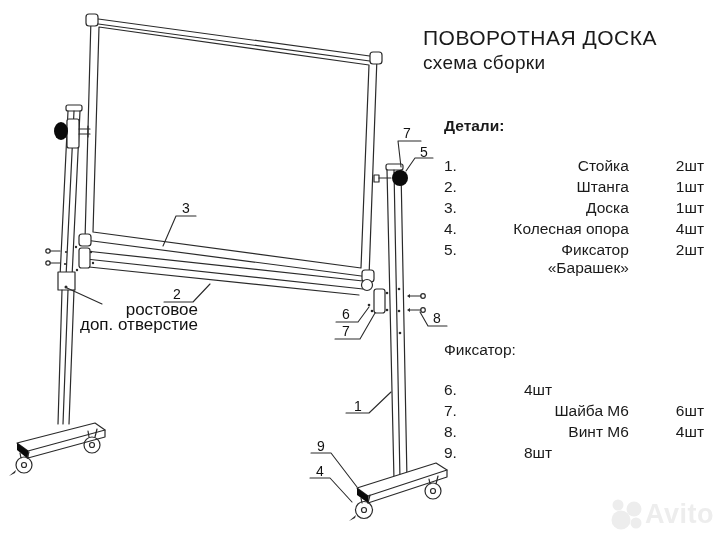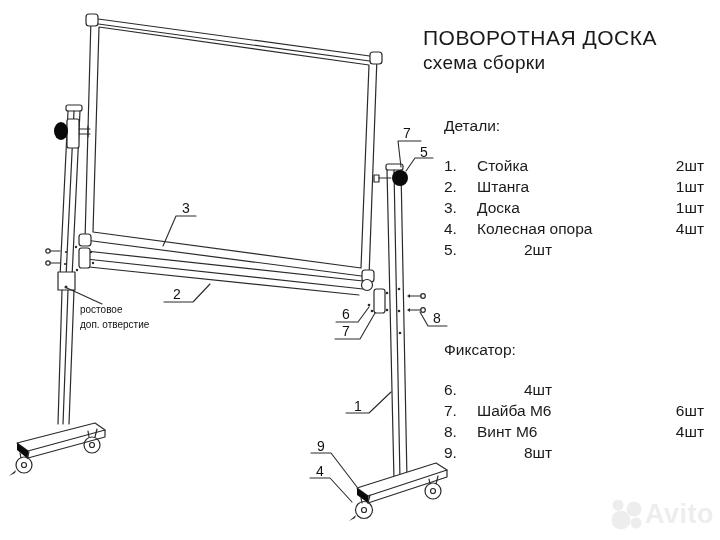--- a/index.html
+++ b/index.html
@@ -1,31 +1,31 @@
 <!DOCTYPE html>
 <html><head>
 <meta charset="utf-8">
 <style>
   html,body{margin:0;padding:0;}
   body{
     width:720px;height:540px;position:relative;background:#ffffff;
     font-family:"Liberation Sans", sans-serif;color:#1a1a1a;overflow:hidden;
   }
   #art{position:absolute;left:0;top:0;}
-  .abs{position:absolute;white-space:nowrap;}
+  .abs{position:absolute;white-space:nowrap;text-align:right;}
   .title1{left:423px;top:26px;font-size:21px;letter-spacing:.5px;}
   .title2{left:423px;top:52px;font-size:19px;letter-spacing:.3px;}
   .sect-head{font-size:15.5px;}
   .list{position:absolute;left:444px;width:260px;font-size:15.5px;}
   .list .row{display:flex;height:21px;align-items:flex-start;}
   .list .num{width:33px;}
-  .list .nm{flex:1;}
+  .list .nm{flex:1;text-align:right;}
   .list .qty{text-align:right;margin-left:47px;}
   .callout{font-size:14px;color:#111;}
-  .annot{left:80px;top:302px;font-size:10px;line-height:15px;color:#111;}
+  .annot{left:80px;top:302px;font-size:17px;line-height:15px;color:#111;}
   .wm-text{left:645px;top:499px;font-size:27px;font-weight:700;color:#ededed;letter-spacing:.5px;}
 </style>
 </head>
 <body>
 
 <svg id="art" width="720" height="540" viewBox="0 0 720 540" fill="none" stroke="#2a2a2a" stroke-width="1.2" stroke-linecap="round" stroke-linejoin="round">
 
   <g>
     <path d="M91,18 L377,57 L369,277 L85,240 Z" fill="#ffffff"></path>
     <path d="M99,27 L369,65 L361,268 L93,232 Z"></path>
@@ -141,21 +141,21 @@
     <circle cx="621" cy="520" r="9.5"></circle>
     <circle cx="618" cy="505" r="5.5"></circle>
     <circle cx="634" cy="509" r="7.5"></circle>
     <circle cx="636" cy="523" r="5.5"></circle>
   </g>
 </svg>
 
 <div class="abs title1">ПОВОРОТНАЯ ДОСКА</div>
 <div class="abs title2">схема сборки</div>
 
-<div class="abs sect-head" style="left:444px;top:117px;">Детали:</div>
+<div class="abs sect-head" style="left:444px;top:117px;font-weight:bold;">Детали:</div>
 
 <div class="list" style="top:157px;">
   <div class="row">
     <span class="num">1.</span>
     <span class="nm">Стойка</span>
     <span class="qty">2шт</span>
   </div>
   <div class="row">
     <span class="num">2.</span>
     <span class="nm">Штанга</span>
@@ -166,20 +166,21 @@
     <span class="nm">Доска</span>
     <span class="qty">1шт</span>
   </div>
   <div class="row">
     <span class="num">4.</span>
     <span class="nm">Колесная опора</span>
     <span class="qty">4шт</span>
   </div>
   <div class="row">
     <span class="num">5.</span>
+    <span class="nm">Фиксатор «Барашек»</span>
     <span class="qty">2шт</span>
   </div>
 </div>
 
 <div class="abs sect-head" style="left:444px;top:341px;">Фиксатор:</div>
 
 <div class="list" style="top:381px;">
   <div class="row">
     <span class="num">6.</span>
     <span class="qty">4шт</span>

